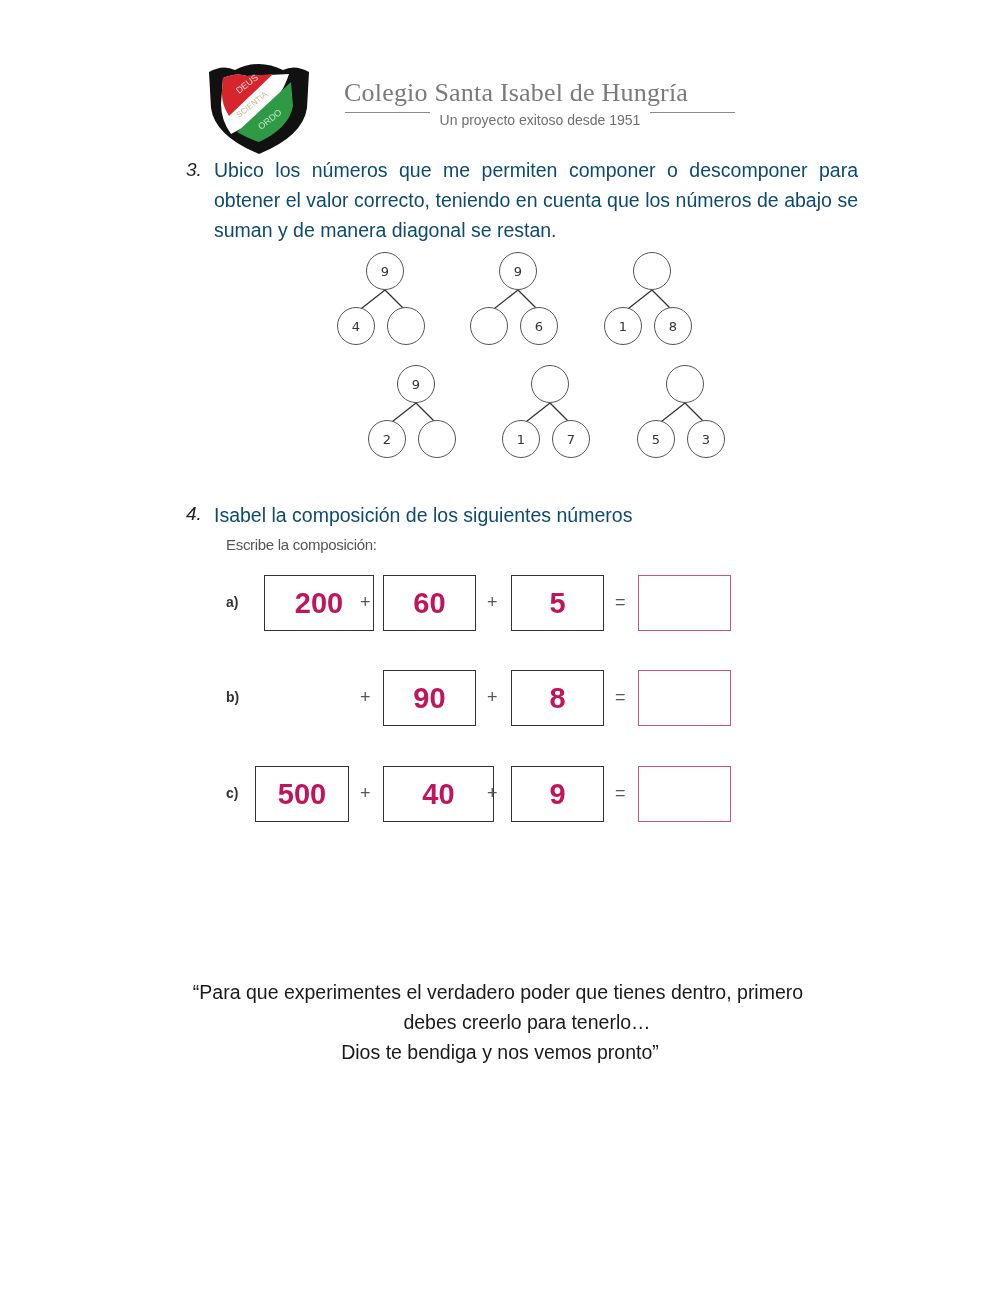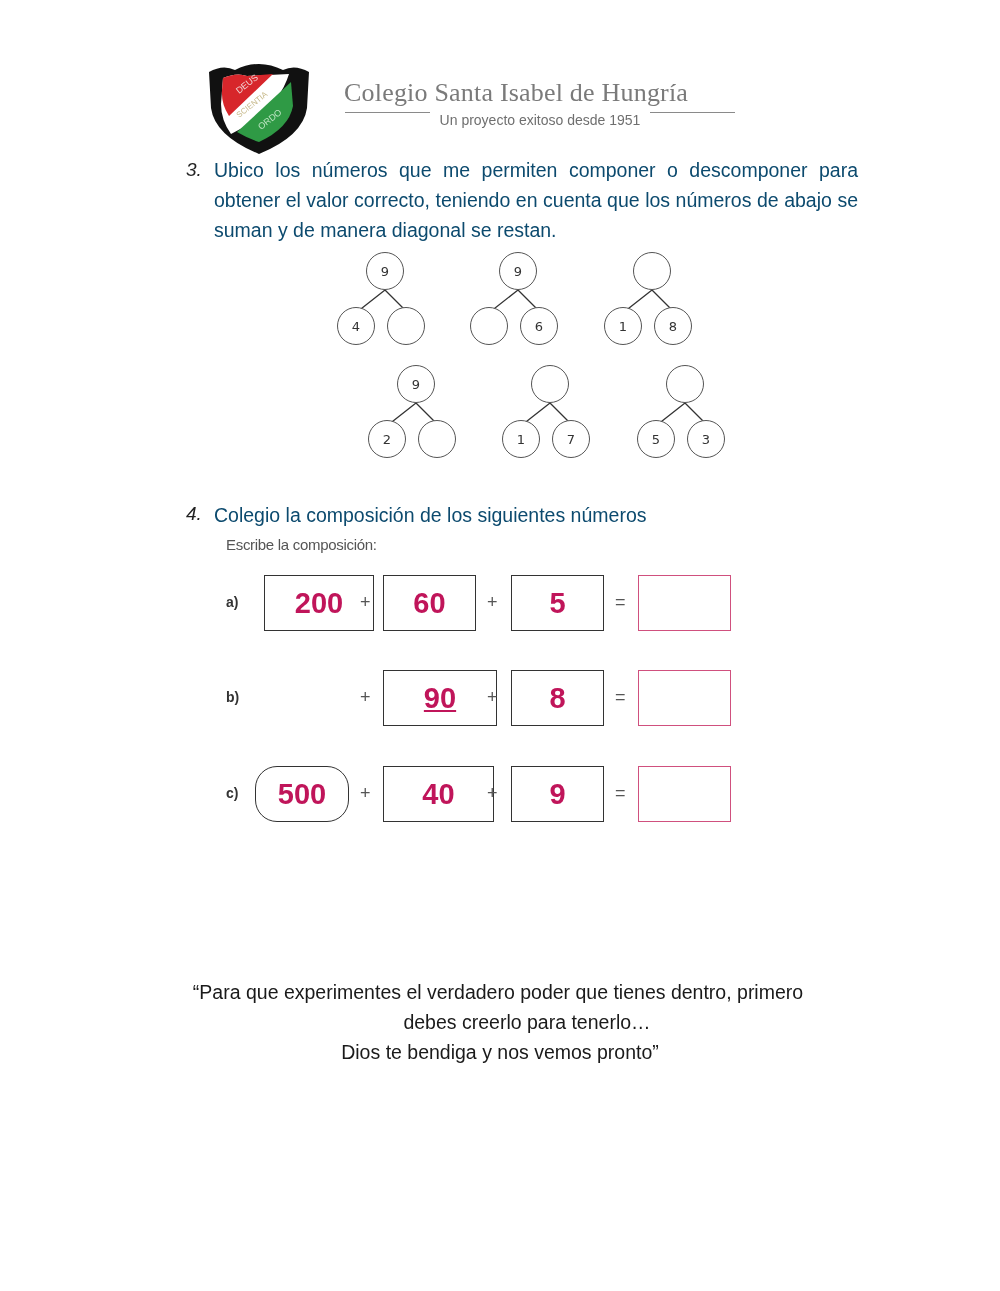--- a/index.html
+++ b/index.html
@@ -122,47 +122,47 @@
 <div class="bond" style="left:637px; top:365px;">
   <svg width="95" height="100">
       <path d="M48 38 L20 60 M48 38 L68 58" stroke="#333" stroke-width="1.3" fill="none"></path>
     </svg>
   <div class="circle c-top"></div>
   <div class="circle c-left">5</div>
   <div class="circle c-right">3</div>
 </div>
 
 <div class="abs q-num q4-num">4.</div>
-<div class="abs q-text q4-text">Colegio la composición de los siguientes números</div>
+<div class="abs q-text q4-text">Isabel la composición de los siguientes números</div>
 <div class="abs comp-label">Escribe la composición:</div>
 
 <div class="row" style="top:575px;">
   <span class="row-letter">a)</span>
   <div class="nbox" style="left:38px; width:110px;">200</div>
   <span class="op" style="left:134px;">+</span>
   <div class="nbox" style="left:157px; width:93px;">60</div>
   <span class="op" style="left:261px;">+</span>
   <div class="nbox" style="left:285px; width:93px;">5</div>
   <span class="op" style="left:389px;">=</span>
   <input class="answer" type="text" value="" style="">
 </div>
 
 <div class="row" style="top:670px;">
   <span class="row-letter">b)</span>
   <span class="op" style="left:134px;">+</span>
-  <div class="nbox" style="left:157px; width:114px;text-decoration:underline;">90</div>
+  <div class="nbox" style="left:157px; width:93px;">90</div>
   <span class="op" style="left:261px;">+</span>
   <div class="nbox" style="left:285px; width:93px;">8</div>
   <span class="op" style="left:389px;">=</span>
   <input class="answer" type="text" value="" style="">
 </div>
 
 <div class="row" style="top:766px;">
   <span class="row-letter">c)</span>
-  <div class="nbox" style="left:29px; width:94px;border-radius:22px;">500</div>
+  <div class="nbox" style="left:29px; width:94px;">500</div>
   <span class="op" style="left:134px;">+</span>
   <div class="nbox" style="left:157px; width:111px;">40</div>
   <span class="op" style="left:261px;">+</span>
   <div class="nbox" style="left:285px; width:93px;">9</div>
   <span class="op" style="left:389px;">=</span>
   <input class="answer" type="text" value="" style="">
 </div>
 
 <div class="abs quote quote-1">“Para que experimentes el verdadero poder que tienes dentro, primero</div>
 <div class="abs quote quote-2">debes creerlo para tenerlo…</div>

